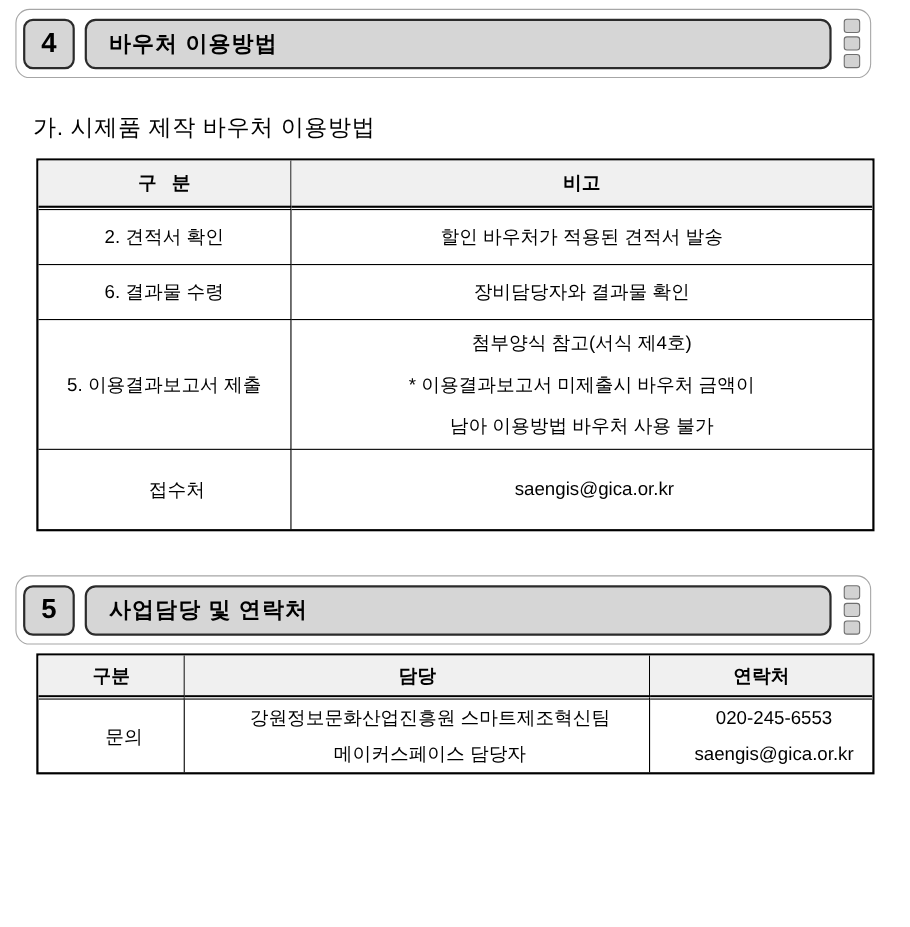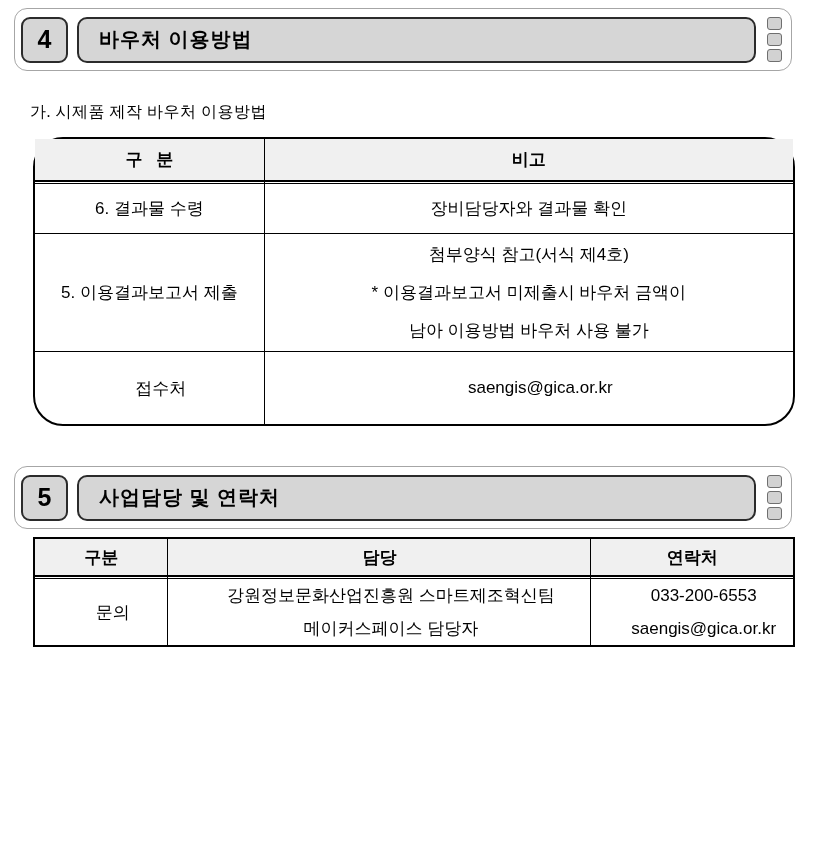--- a/index.html
+++ b/index.html
@@ -69,22 +69,22 @@
     width: 15px;
     height: 13px;
     background: #d2d2d2;
     border: 1px solid #6f6f6f;
     border-radius: 3px;
   }
 
   
   .subtitle {
     margin: 31px 0 0 30px;
-    font-family: Liberation Serif, serif;
-    font-size: 16px;
+    font-family: Liberation Sans, sans-serif;
+    font-size: 21px;
     letter-spacing: 0.5px;
   }
 
   
   table.doc-table {
     border-collapse: separate;
     border-spacing: 0;
     box-sizing: border-box;
     margin-left: 33px;
     width: 762px;
@@ -106,21 +106,21 @@
   .doc-table th.v, .doc-table td.v { border-right: 1px solid #000; }
   .doc-table tr.divider td {
     height: 1px;
     padding: 0;
     background: #ffffff;
     border-bottom: 1px solid #000;
   }
   .doc-table tbody tr.body-row td { border-bottom: 1px solid #000; }
   .doc-table tbody tr.body-row:last-child td { border-bottom: none; padding-left: 27px; }
 
-  .t1 { margin-top: 14px; border-radius: 30px; }
+  .t1 { margin-top: 14px; }
   .t1 th { height: 41px; }
   .t1 tr.r-std td { height: 49px; }
   .t1 tr.r-tall td { height: 117px; }
   .t1 tr.r-last td { height: 72px; }
 
   .t2 { margin-top: 8px; }
   .t2 th { height: 36px; }
   .t2 tr.r-main td { height: 66px; }
 
   .spread { word-spacing: 9px; }
@@ -151,20 +151,24 @@
     <tr>
       <th class="v spread">구 분</th>
       <th>비고</th>
     </tr>
   </thead>
   <tbody>
     <tr class="divider">
         <td class="v"></td>
         <td></td>
       </tr>
+    <tr class="body-row r-std">
+      <td class="v">2. 견적서 확인</td>
+      <td>할인 바우처가 적용된 견적서 발송</td>
+    </tr>
     <tr class="body-row r-std">
       <td class="v">6. 결과물 수령</td>
       <td>장비담당자와 결과물 확인</td>
     </tr>
     <tr class="body-row r-tall">
       <td class="v">5. 이용결과보고서 제출</td>
       <td class="mline">
         <div>첨부양식 참고(서식 제4호)</div>
         <div>* 이용결과보고서 미제출시 바우처 금액이</div>
         <div>남아 이용방법 바우처 사용 불가</div>
@@ -206,18 +210,18 @@
         <td class="v"></td>
         <td></td>
       </tr>
     <tr class="body-row r-main">
       <td class="v">문의</td>
       <td class="v mline2">
         <div>강원정보문화산업진흥원 스마트제조혁신팀</div>
         <div>메이커스페이스 담당자</div>
       </td>
       <td class="mline2">
-        <div>033-200-6553</div>
+        <div>020-245-6553</div>
         <div>saengis@gica.or.kr</div>
       </td>
     </tr>
   </tbody>
 </table>
 
 </body></html>

